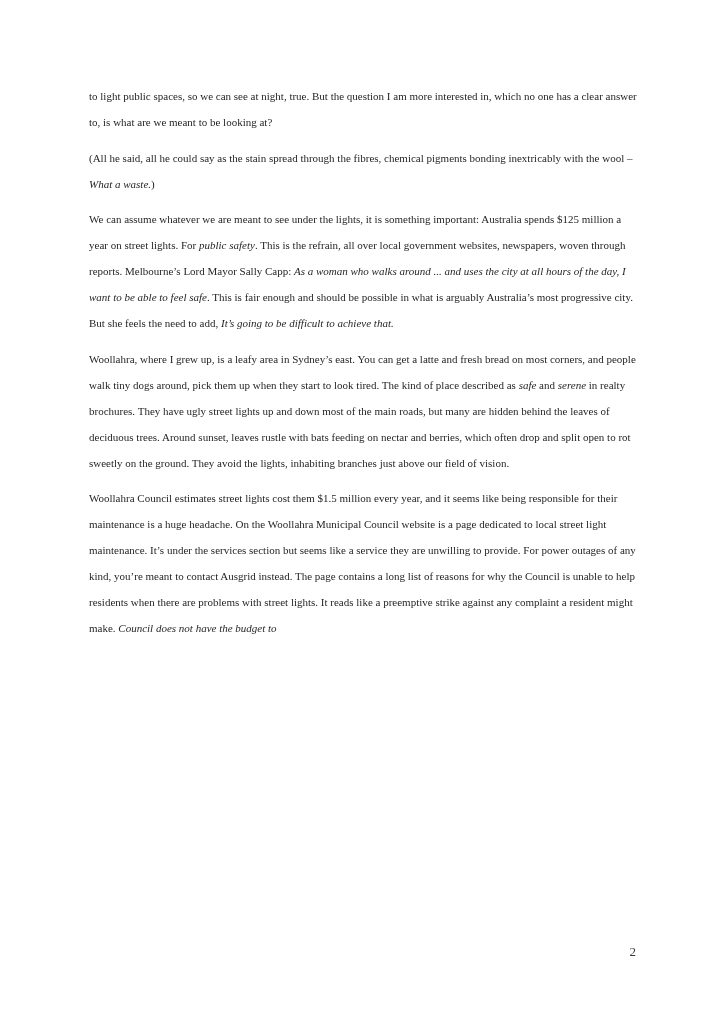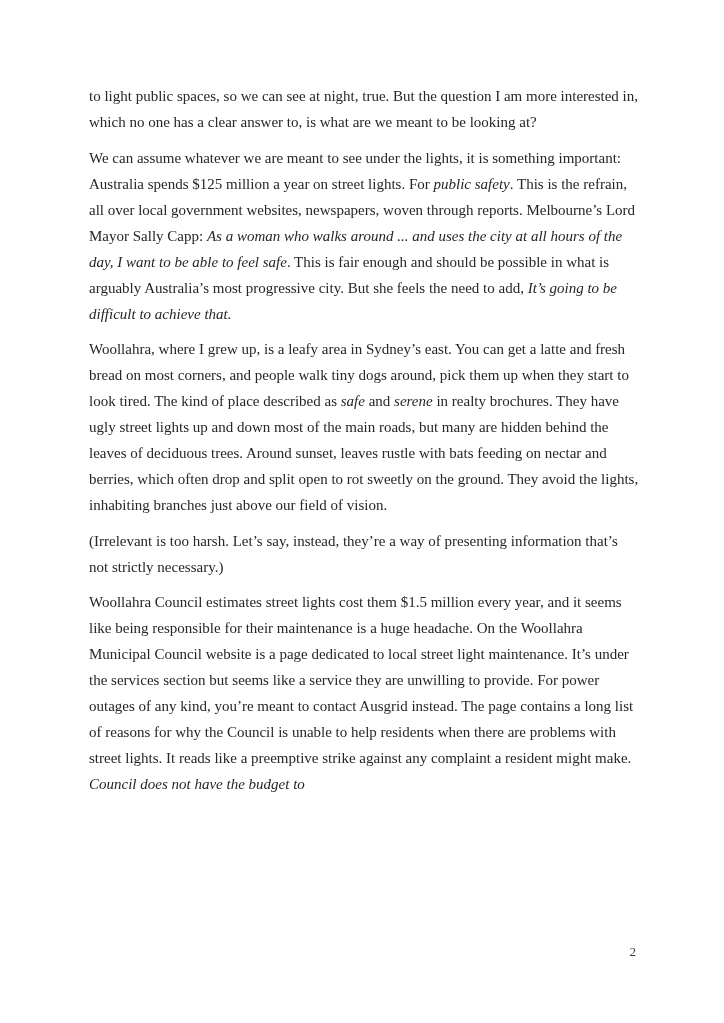--- a/index.html
+++ b/index.html
@@ -14,21 +14,21 @@
     background: #ffffff;
     font-family: "Liberation Serif", "DejaVu Serif", serif;
     color: #262626;
     overflow: hidden;
   }
   .content {
     position: absolute;
     left: 89px;
     top: 83px;
     width: 550px;
-    font-size: 15px;
+    font-size: 11px;
     line-height: 26px;
     text-align: left;
   }
   .content p {
     margin: 0 0 9.5px 0;
   }
   .italic {
     font-style: italic;
   }
   .page-number {
@@ -38,19 +38,19 @@
     font-size: 13px;
     color: #3a3a3a;
   }
 </style>
 </head>
 <body>
 
 <div class="page">
   <main class="content">
       <p><span>to light public spaces, so we can see at night, true. But the question I am more interested in, which no one has a clear answer to, is what are we meant to be looking at?</span></p>
+      <p><span>(All he said, all he could say as the stain spread through the fibres, chemical pigments bonding inextricably with the wool – </span><span class="italic">What a waste.</span><span>)</span></p>
       <p><span>We can assume whatever we are meant to see under the lights, it is something important: Australia spends $125 million a year on street lights. For </span><span class="italic">public safety</span><span>. This is the refrain, all over local government websites, newspapers, woven through reports. Melbourne’s Lord Mayor Sally Capp: </span><span class="italic">As a woman who walks around ... and uses the city at all hours of the day, I want to be able to feel safe</span><span>. This is fair enough and should be possible in what is arguably Australia’s most progressive city. But she feels the need to add, </span><span class="italic">It’s going to be difficult to achieve that.</span></p>
       <p><span>Woollahra, where I grew up, is a leafy area in Sydney’s east. You can get a latte and fresh bread on most corners, and people walk tiny dogs around, pick them up when they start to look tired. The kind of place described as </span><span class="italic">safe</span><span> and </span><span class="italic">serene</span><span> in realty brochures. They have ugly street lights up and down most of the main roads, but many are hidden behind the leaves of deciduous trees. Around sunset, leaves rustle with bats feeding on nectar and berries, which often drop and split open to rot sweetly on the ground. They avoid the lights, inhabiting branches just above our field of vision.</span></p>
-      <p><span>(Irrelevant is too harsh. Let’s say, instead, they’re a way of presenting information that’s not strictly necessary.)</span></p>
       <p><span>Woollahra Council estimates street lights cost them $1.5 million every year, and it seems like being responsible for their maintenance is a huge headache. On the Woollahra Municipal Council website is a page dedicated to local street light maintenance. It’s under the services section but seems like a service they are unwilling to provide. For power outages of any kind, you’re meant to contact Ausgrid instead. The page contains a long list of reasons for why the Council is unable to help residents when there are problems with street lights. It reads like a preemptive strike against any complaint a resident might make. </span><span class="italic">Council does not have the budget to</span></p>
     </main>
   <div class="page-number">2</div>
 </div>
 
 </body></html>

